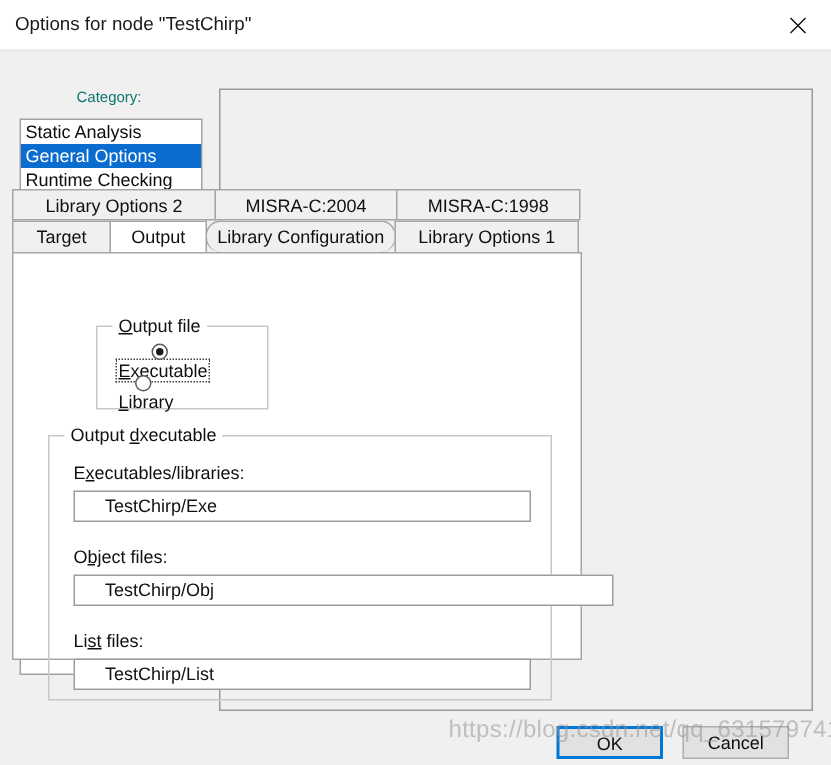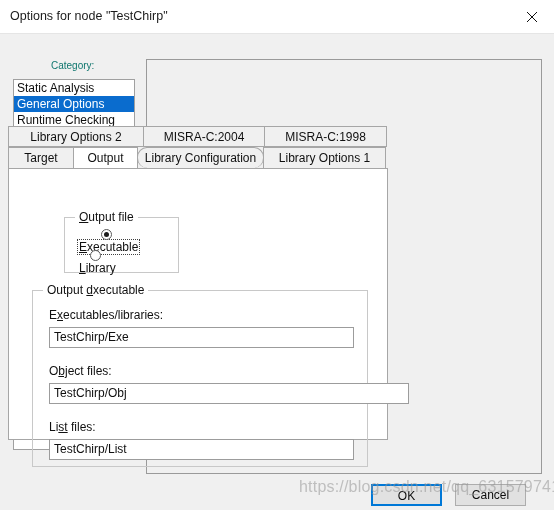--- a/index.html
+++ b/index.html
@@ -210,21 +210,21 @@
   .text-input {
     position: absolute;
     height: 21px;
     border: 1px solid #9c9c9c;
     background: #ffffff;
     box-sizing: border-box;
     font-family: "Liberation Sans", sans-serif;
     font-size: 12px;
     color: #101010;
     line-height: 19px;
-    padding: 0 4px;
+    padding: 0 20px;
     white-space: nowrap;
     overflow: hidden;
   }
 
   
   .btn {
     position: absolute;
     height: 22px;
     line-height: 20px;
     text-align: center;

